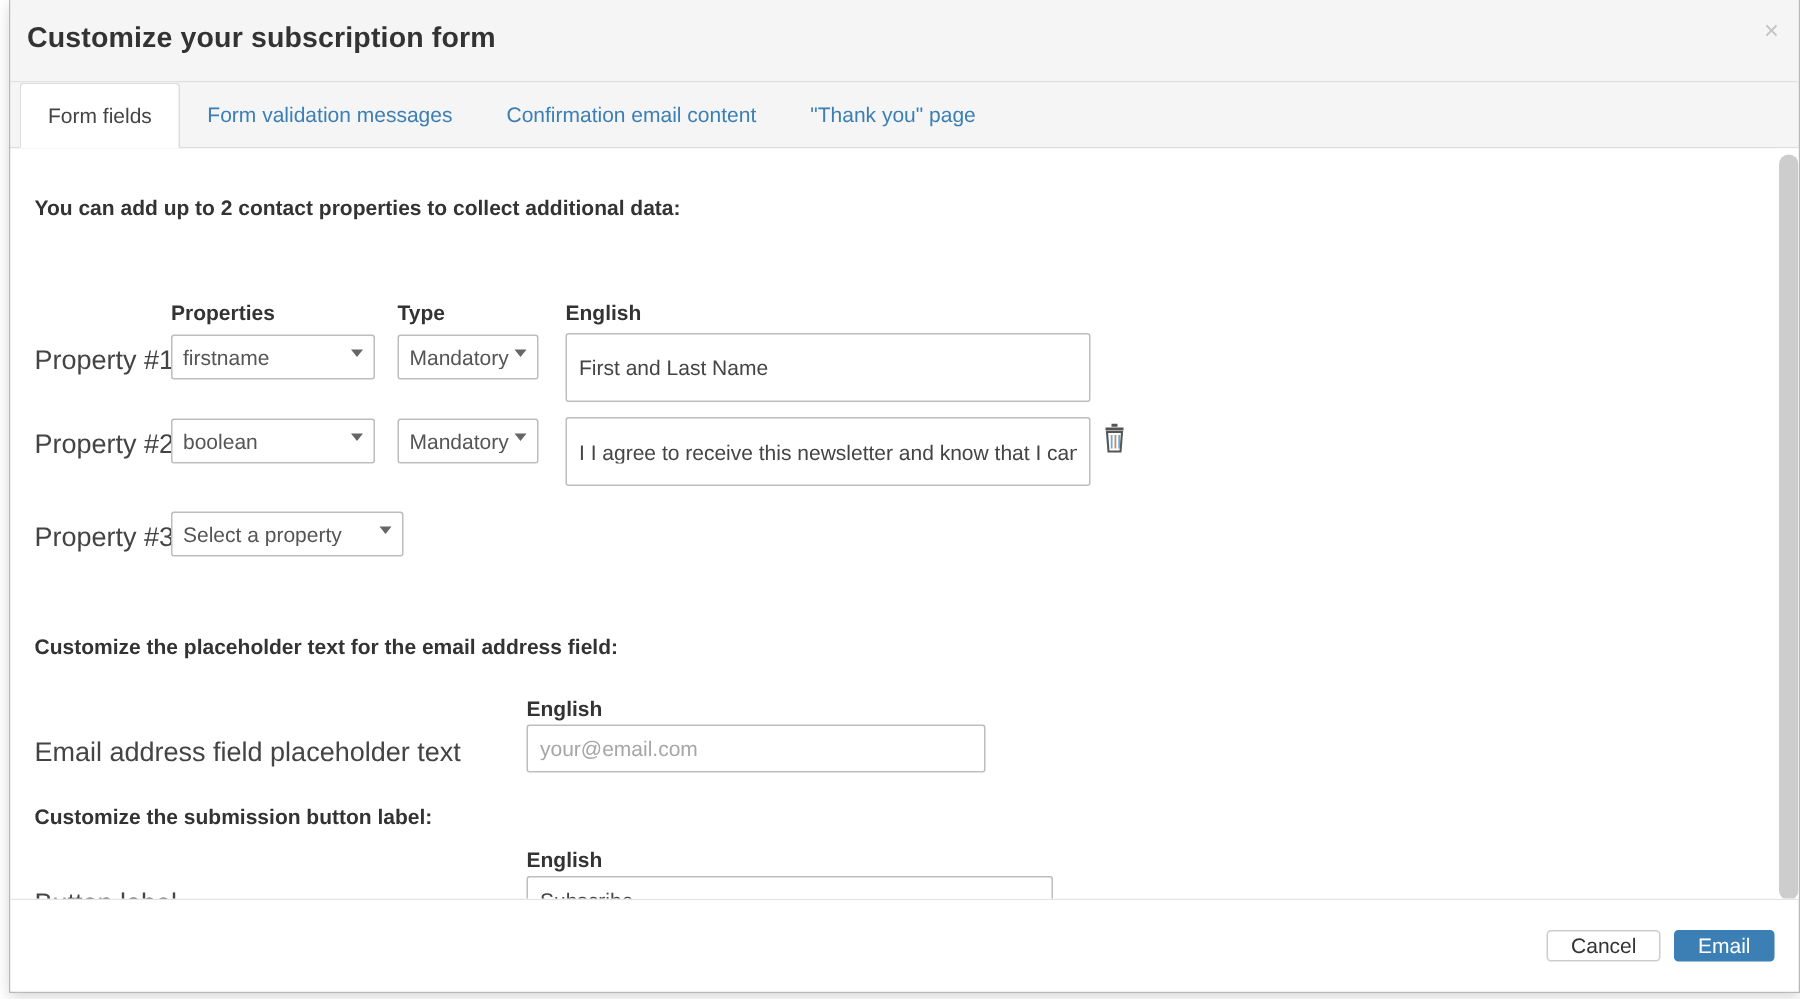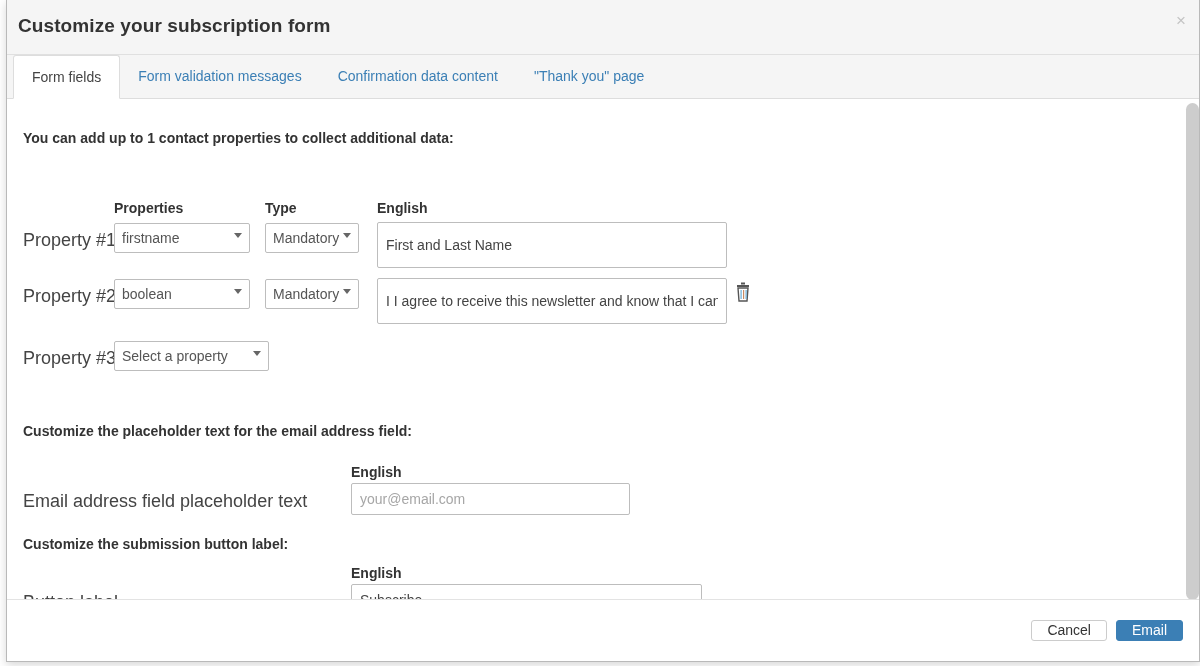--- a/index.html
+++ b/index.html
@@ -264,29 +264,29 @@
 <div class="modal">
 
   <div class="modal-header">
     <div class="modal-title">Customize your subscription form</div>
     <div class="close-x">×</div>
   </div>
 
   <div class="tabbar">
     <div class="tab active">Form fields</div>
     <div class="tab">Form validation messages</div>
-    <div class="tab">Confirmation data content</div>
+    <div class="tab">Confirmation email content</div>
     <div class="tab">"Thank you" page</div>
   </div>
 
   <div class="modal-body">
     <div class="scroll-area">
       <div class="scroll-inner">
 
-        <div class="section-heading" style="left:16px; top:31px;">You can add up to 1 contact properties to collect additional data:</div>
+        <div class="section-heading" style="left:16px; top:31px;">You can add up to 2 contact properties to collect additional data:</div>
 
         <div class="col-head" style="left:107px; top:101px;">Properties</div>
         <div class="col-head" style="left:258px; top:101px;">Type</div>
         <div class="col-head" style="left:370px; top:101px;">English</div>
 
         <div class="row-label" style="left:16px; top:131px;">Property #1</div>
         <div class="select-wrap" style="left:107px; top:124px; width:136px;">
           <select class="ui-select">
             <option>firstname</option>
           </select>
@@ -329,21 +329,21 @@
         <div class="select-wrap" style="left:107px; top:242px; width:136px;padding-left:19px;">
           <select class="ui-select">
             <option>Select a property</option>
           </select>
           <span class="select-caret"></span>
         </div>
 
         <div class="section-heading" style="left:16px; top:324px;">Customize the placeholder text for the email address field:</div>
         <div class="col-head" style="left:344px; top:365px;">English</div>
         <div class="row-label" style="left:16px; top:392px;">Email address field placeholder text</div>
-        <input class="ui-text" style="left: 344px; top: 384px; width: 279px; height: 32px;" placeholder="your@email.com">
+        <input class="ui-text" style="left: 344px; top: 384px; width: 306px; height: 32px;" placeholder="your@email.com">
 
         <div class="section-heading" style="left:16px; top:437px;">Customize the submission button label:</div>
         <div class="col-head" style="left:344px; top:466px;">English</div>
         <div class="row-label" style="left:16px; top:493px;">Button label</div>
         <input class="ui-text" style="left: 344px; top: 485px; width: 351px; height: 32px;" value="Subscribe">
 
       </div>
     </div>
 
     <div class="scrollbar">

